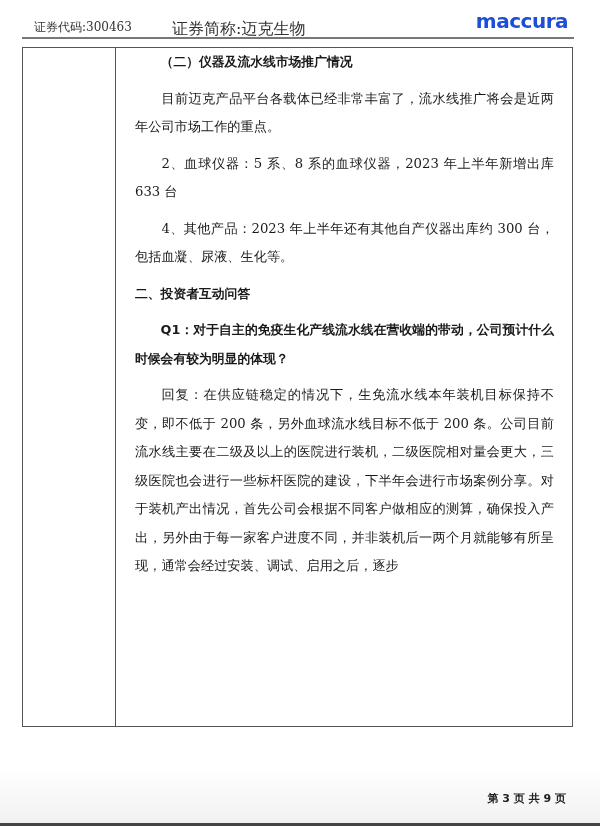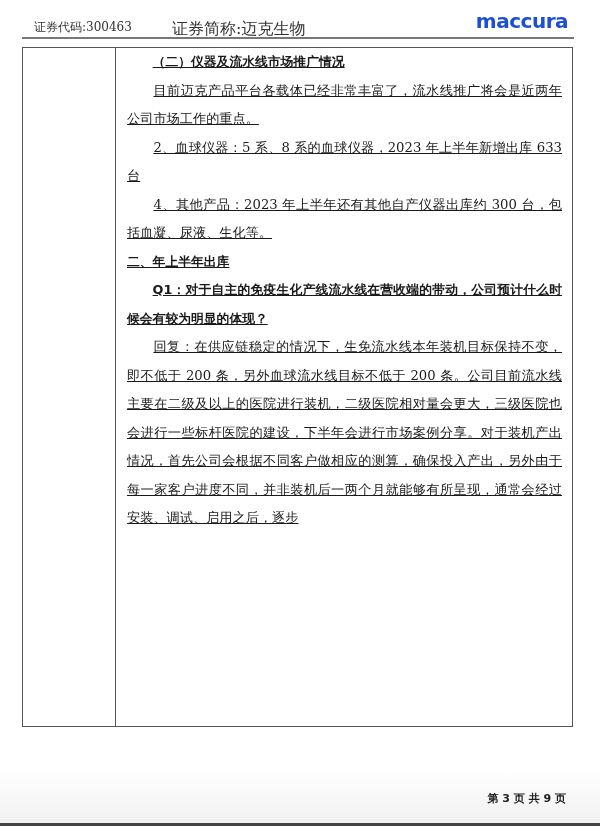--- a/index.html
+++ b/index.html
@@ -32,21 +32,21 @@
     border: 1.5px solid #555; box-sizing: border-box;
   }
   .left-col {
     position: absolute; left: 0; top: 0; width: 92px; height: 100%;
     border-right: 1.5px solid #555;
   }
   .content {
     position: absolute; left: 93px; top: 0; right: 0; bottom: 0;
     padding: 0 10px 0 11px; font-size: 13.2px; line-height: 28.5px;
   }
-  .content p { margin: 0; text-align: justify; text-align-last: left; text-decoration: underline; }
+  .content p { margin: 8px; text-align: justify; text-align-last: left; }
   .indent { text-indent: 2em; }
   .bold { font-weight: bold; font-family: "DejaVu Sans", "Liberation Sans", sans-serif; font-size: 12.8px; }
   .sub-title { text-indent: 2em; margin-top: 0 !important; }
   .footer {
     position: absolute; right: 34px; top: 791px;
     font-family: "DejaVu Sans", "Liberation Sans", sans-serif;
     font-size: 11px; font-weight: bold; color: #222;
   }
   .bottom-band {
     position: absolute; left: 0; bottom: 0; width: 600px; height: 56px;
@@ -66,21 +66,21 @@
 </div>
 <div class="header-rule"></div>
 
 <div class="table">
   <div class="left-col"></div>
   <div class="content">
     <p class="bold sub-title">（二）仪器及流水线市场推广情况</p>
     <p class="indent">目前迈克产品平台各载体已经非常丰富了，流水线推广将会是近两年公司市场工作的重点。</p>
     <p class="indent">2、血球仪器：5 系、8 系的血球仪器，2023 年上半年新增出库 633 台</p>
     <p class="indent">4、其他产品：2023 年上半年还有其他自产仪器出库约 300 台，包括血凝、尿液、生化等。</p>
-    <p class="bold">二、年上半年出库</p>
+    <p class="bold">二、投资者互动问答</p>
     <p class="bold indent">Q1：对于自主的免疫生化产线流水线在营收端的带动，公司预计什么时候会有较为明显的体现？</p>
     <p class="indent">回复：在供应链稳定的情况下，生免流水线本年装机目标保持不变，即不低于 200 条，另外血球流水线目标不低于 200 条。公司目前流水线主要在二级及以上的医院进行装机，二级医院相对量会更大，三级医院也会进行一些标杆医院的建设，下半年会进行市场案例分享。对于装机产出情况，首先公司会根据不同客户做相应的测算，确保投入产出，另外由于每一家客户进度不同，并非装机后一两个月就能够有所呈现，通常会经过安装、调试、启用之后，逐步</p>
   </div>
 </div>
 
 <div class="bottom-band"></div>
 <div class="footer">第 3 页 共 9 页</div>
 <div class="bottom-line"></div>
 
 </body></html>

